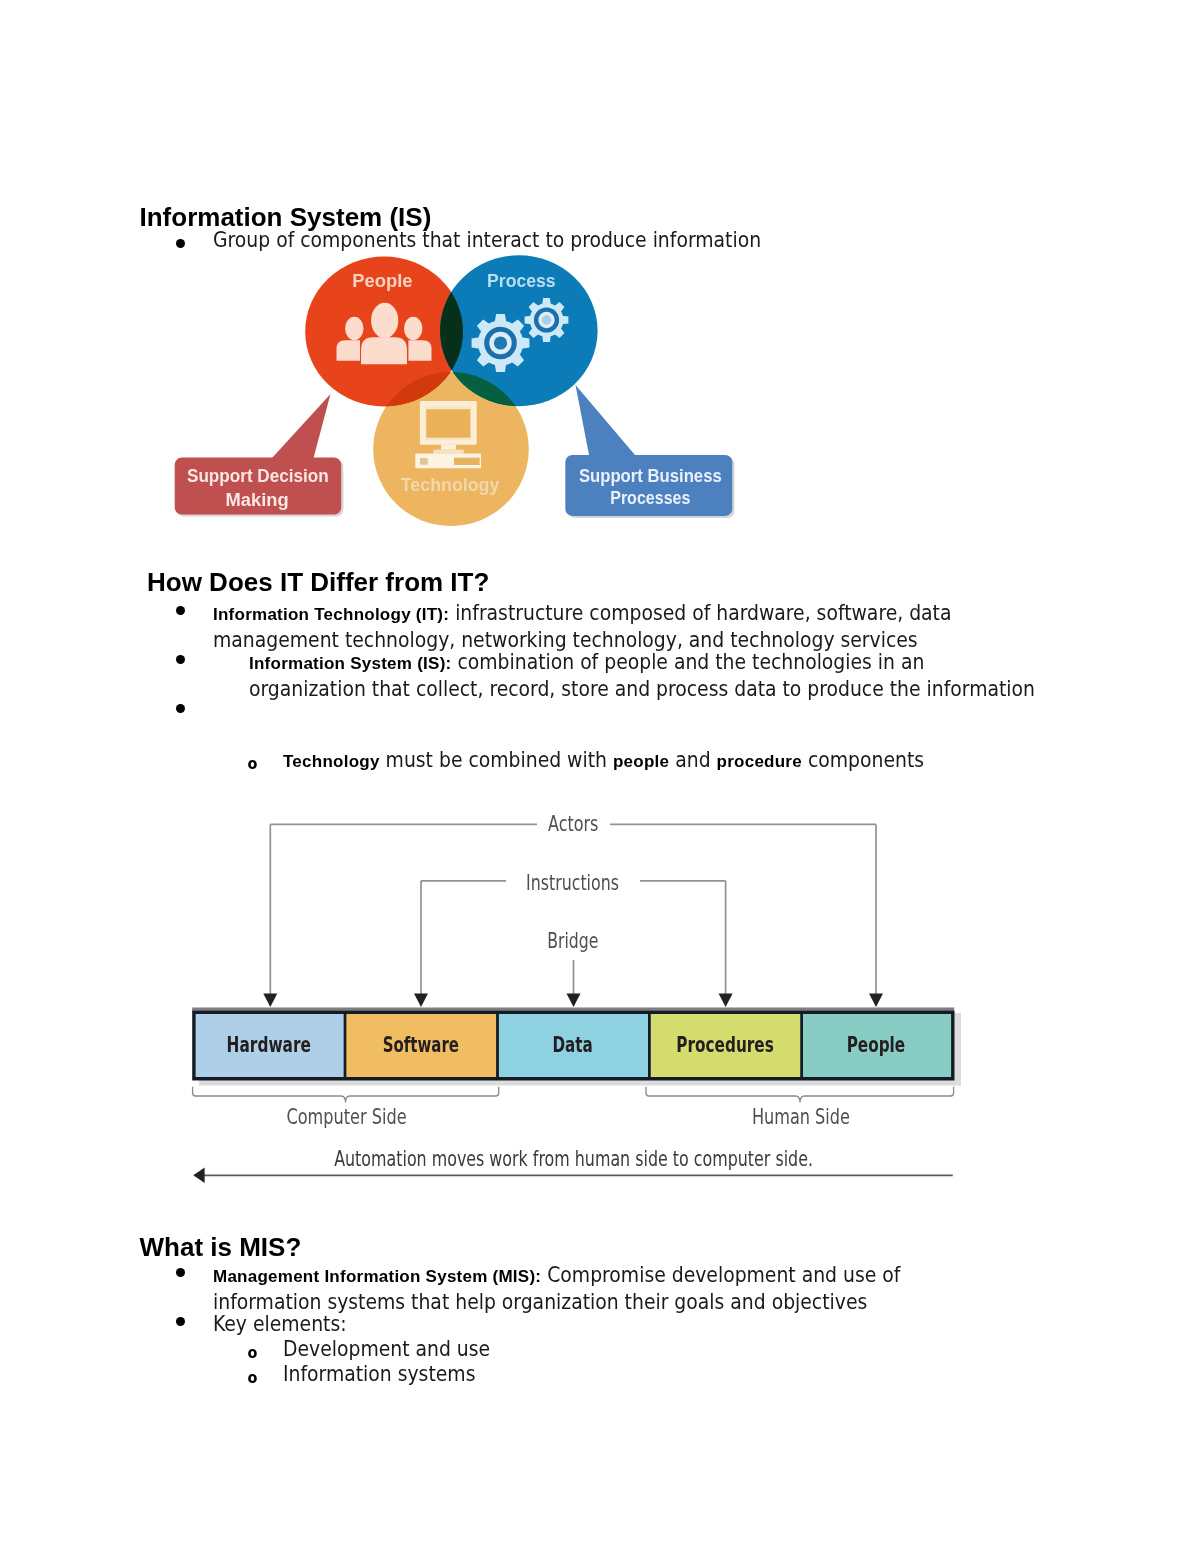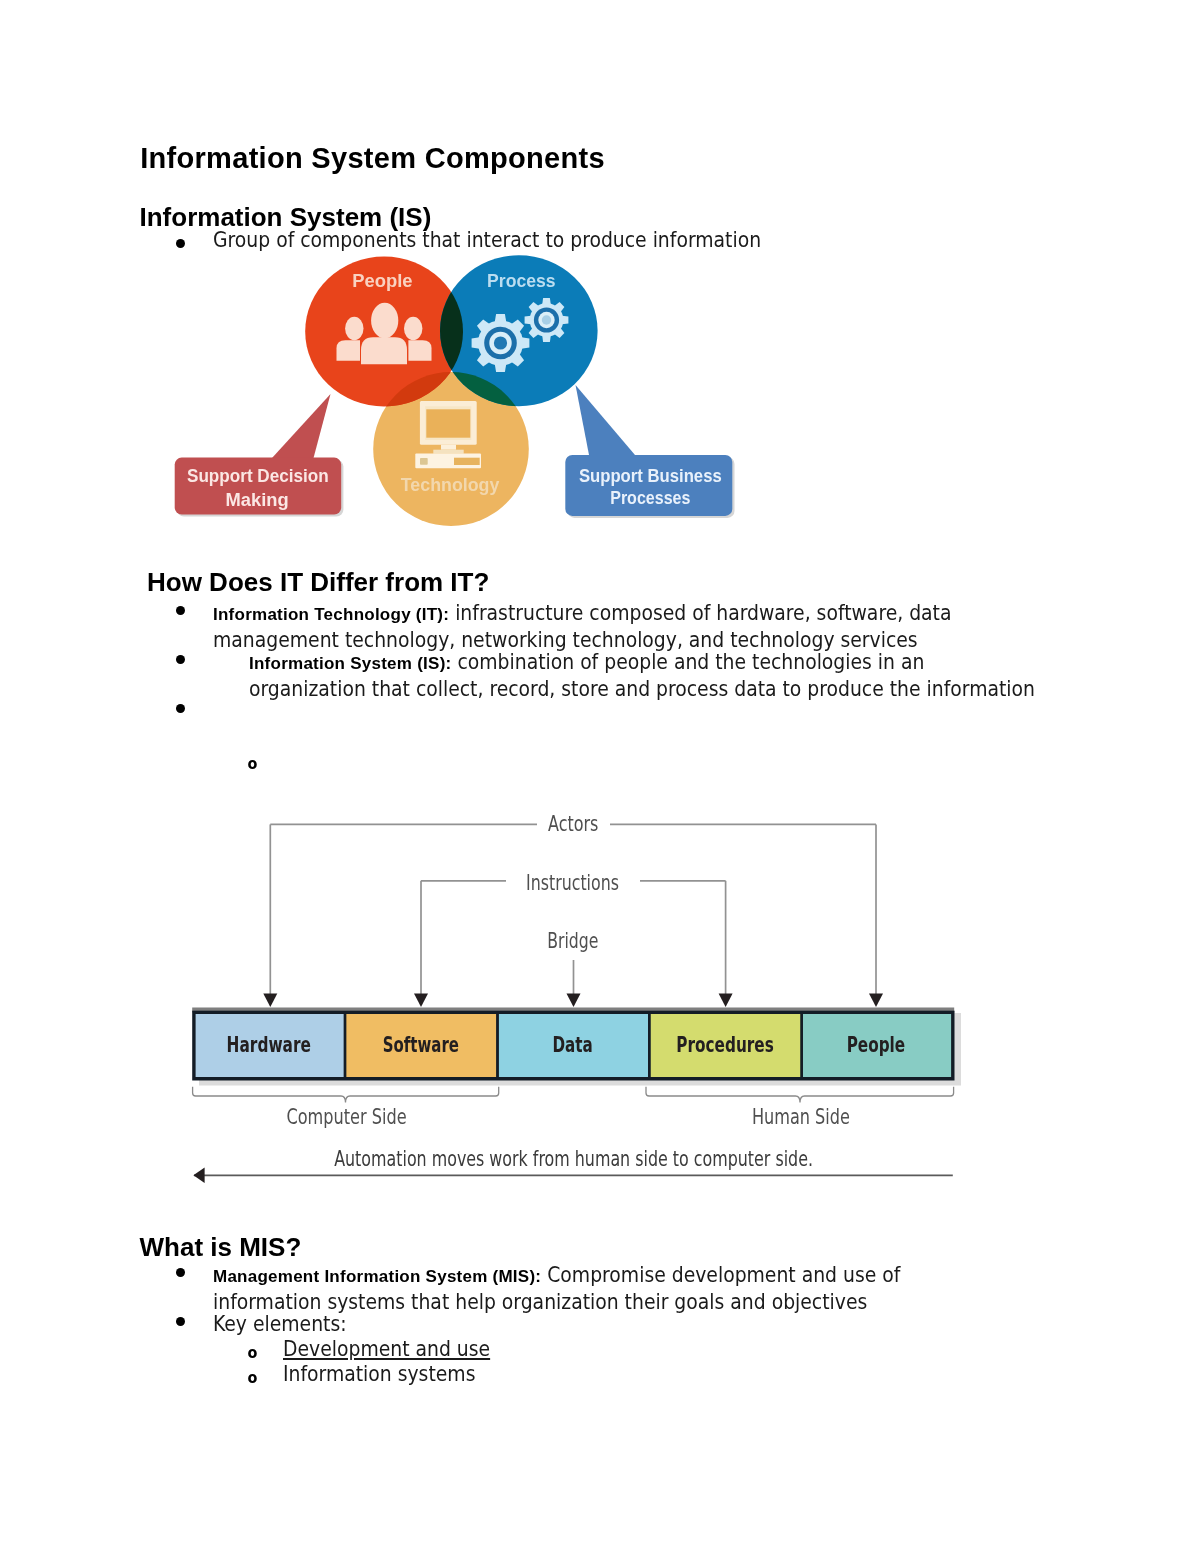--- a/index.html
+++ b/index.html
@@ -16,21 +16,20 @@
   .disc{position:absolute;width:9px;height:9px;background:#000;border-radius:50%;}
   .circ{position:absolute;font-family:"DejaVu Sans Condensed","DejaVu Sans",sans-serif;font-weight:bold;
         font-size:16px;line-height:16px;color:#000;}
   .bld{font-family:"Liberation Sans",sans-serif;font-weight:bold;font-size:17px;letter-spacing:0.25px;color:#000;}
 </style>
 </head>
 <body>
 
 <div class="page">
 
-  <div class="h1" style="left:140.2px;top:142px;">Information System Components</div>
 
   <div class="h2" style="left:139.5px;top:202px;">Information System (IS)</div>
 
   <div class="disc" style="left:176px;top:239px;"></div>
   <div class="para" style="left:213px;top:228px;width:820px;">Group of components that interact to produce information</div>
 
   <div id="venn" style="position:absolute;left:170px;top:250px;width:580px;height:280px;">
    <svg width="580" height="280" viewBox="0 0 580 280">
     <defs>
       <clipPath id="clipPeople">
@@ -140,20 +139,21 @@
 
   <div class="disc" style="left:176px;top:606px;"></div>
   <div class="para" style="left:213px;top:601px;width:795px;"><span class="bld">Information Technology (IT):</span><span> infrastructure composed of hardware, software, data management technology, networking technology, and technology services</span></div>
 
   <div class="disc" style="left:176px;top:655px;"></div>
   <div class="para" style="left:213px;top:650px;width:795px;margin-left:36px;"><span class="bld">Information System (IS):</span><span> combination of people and the technologies in an organization that collect, record, store and process data to produce the information</span></div>
 
   <div class="disc" style="left:176px;top:704px;"></div>
 
   <div class="circ" style="left:247.6px;top:756px;">o</div>
+  <div class="para" style="left:283px;top:748px;width:760px;"><span class="bld">Technology</span><span> must be combined with </span><span class="bld">people</span><span> and </span><span class="bld">procedure</span><span> components</span></div>
 
   <div id="comp" style="position:absolute;left:180px;top:805px;width:800px;height:390px;">
    <svg width="800" height="390" viewBox="0 0 800 390" font-family="DejaVu Sans Condensed, DejaVu Sans, sans-serif">
     <g stroke="#929292" stroke-width="1.7" fill="none">
 
       <path d="M 90.3 19.4 L 90.3 194"></path>
       <path d="M 696 19.4 L 696 194"></path>
       <path d="M 90.3 19.4 L 357 19.4"></path>
       <path d="M 430 19.4 L 696 19.4"></path>
 
@@ -220,18 +220,18 @@
 
   <div class="h2" style="left:139.5px;top:1232px;">What is MIS?</div>
 
   <div class="disc" style="left:176px;top:1268px;"></div>
   <div class="para" style="left:213px;top:1263px;width:795px;"><span class="bld">Management Information System (MIS):</span><span> Compromise development and use of information systems that help organization their goals and objectives</span></div>
 
   <div class="disc" style="left:176px;top:1317px;"></div>
   <div class="para" style="left:213px;top:1312px;width:795px;">Key elements:</div>
 
   <div class="circ" style="left:247.6px;top:1345px;">o</div>
-  <div class="para" style="left:283px;top:1337px;width:760px;text-decoration:underline;">Development and use</div>
+  <div class="para" style="left:283px;top:1337px;width:760px;">Development and use</div>
 
   <div class="circ" style="left:247.6px;top:1370px;">o</div>
   <div class="para" style="left:283px;top:1362px;width:760px;">Information systems</div>
 
 </div>
 
 </body></html>

